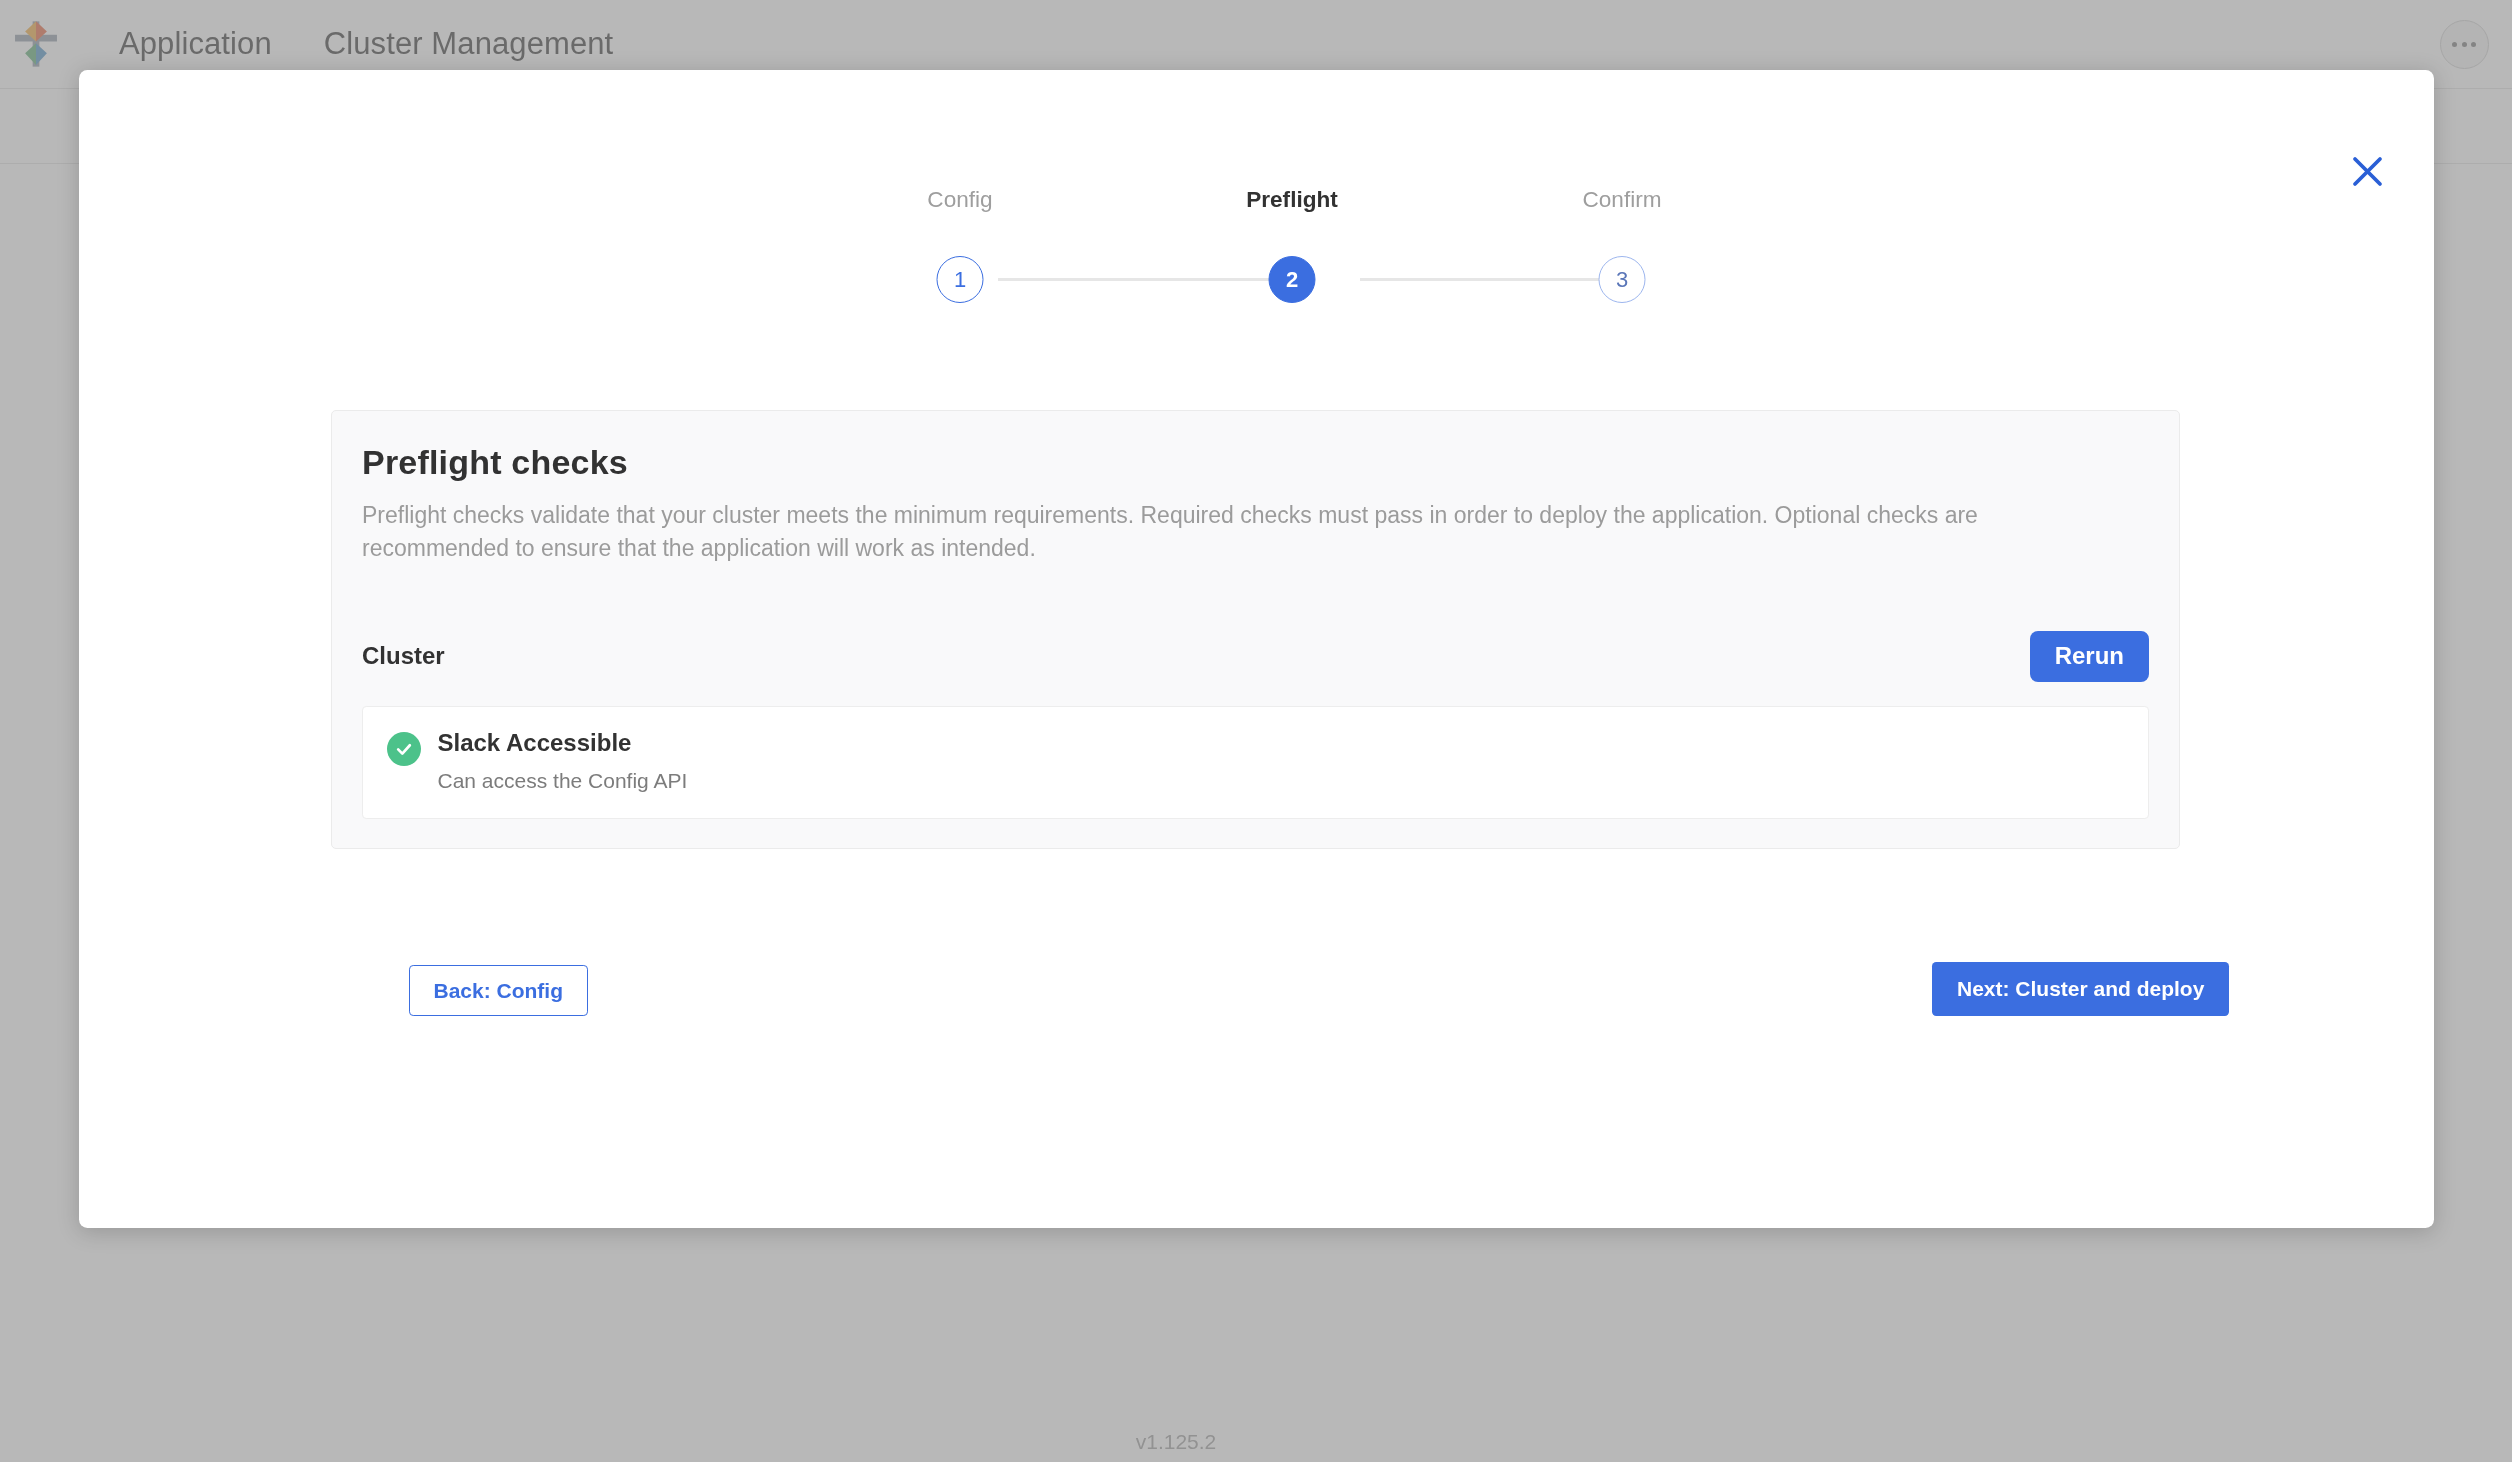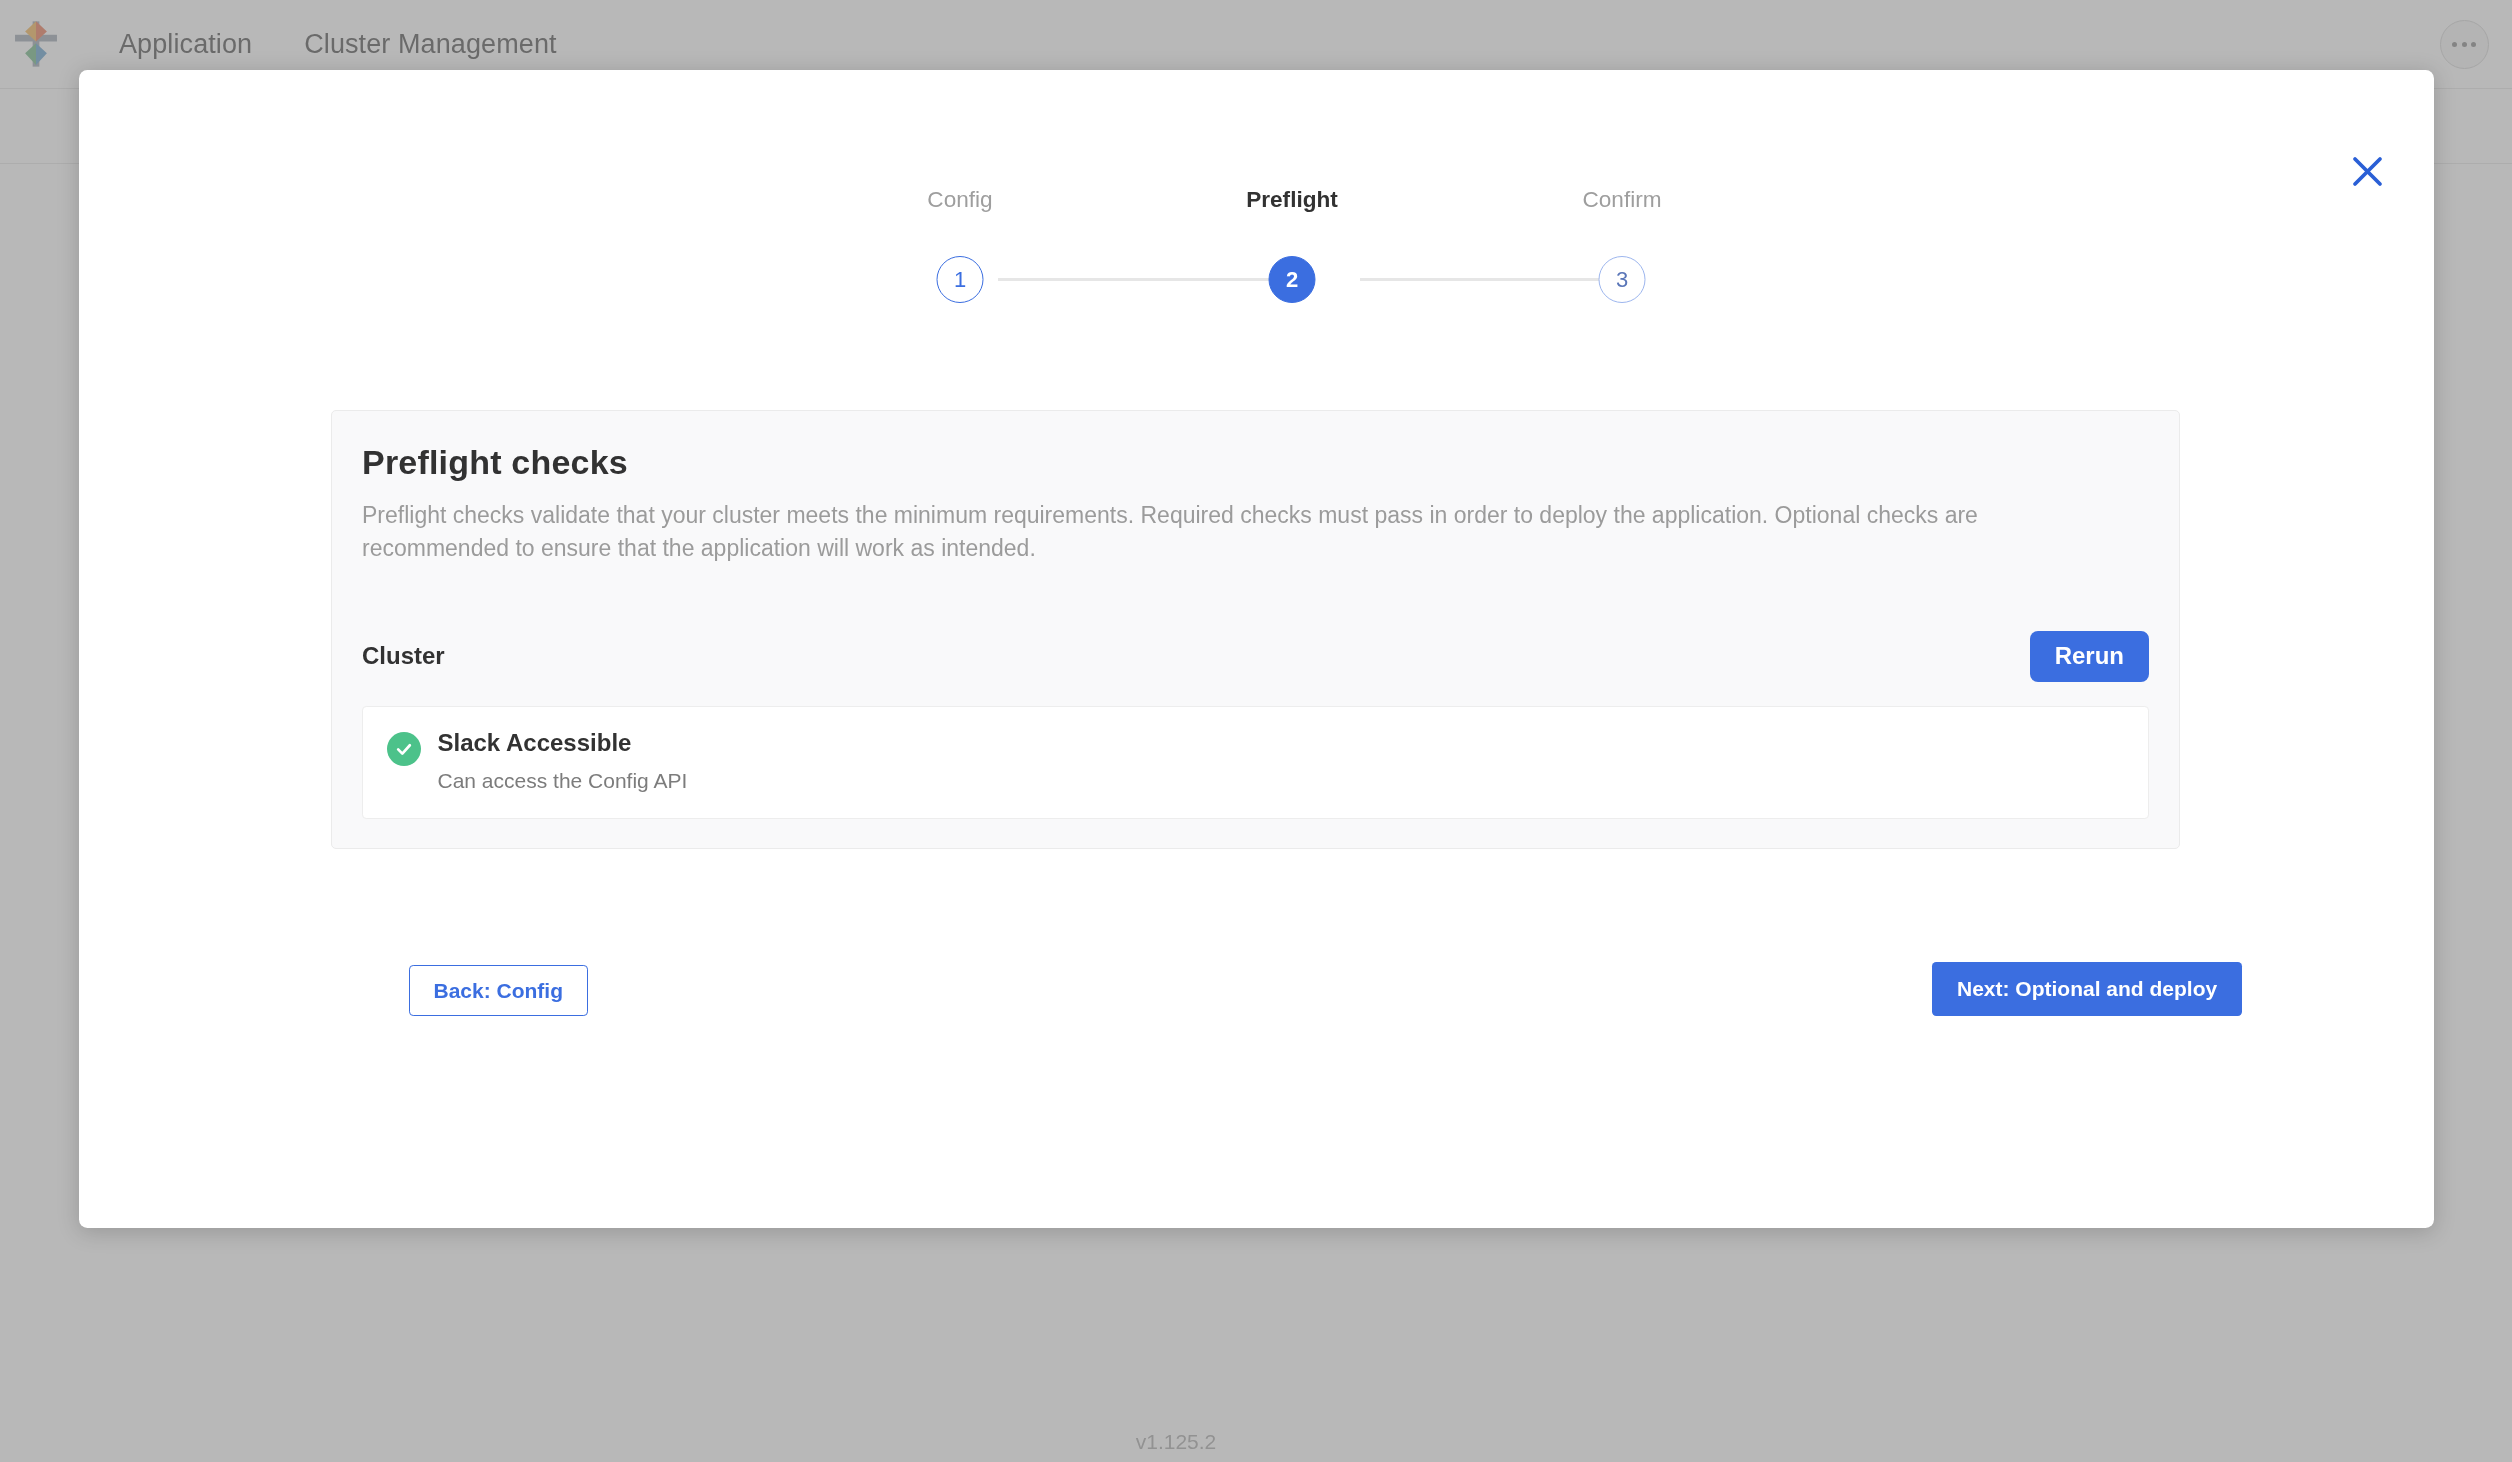--- a/index.html
+++ b/index.html
@@ -41,21 +41,21 @@
   }
   .logo svg { display: block; }
 
   .nav {
     display: flex;
     align-items: center;
     margin-left: 57px;
     gap: 52px;
   }
   .nav-item {
-    font-size: 27px;
+    font-size: 31px;
     color: #323232;
     letter-spacing: 0.1px;
     cursor: pointer;
     white-space: nowrap;
   }
 
   .topbar-right {
     margin-left: auto;
     margin-right: 23.5px;
     display: flex;
@@ -392,17 +392,17 @@
           </span>
           <div class="check-text-wrap">
             <div class="check-name">Slack Accessible</div>
             <div class="check-desc">Can access the Config API</div>
           </div>
         </div>
       </div>
     </div>
 
     <button class="btn-back">Back: Config</button>
-    <button class="btn-next">Next: Optional and deploy</button>
+    <button class="btn-next">Next: Cluster and deploy</button>
 
   </div>
 </div>
 
 
 </body></html>

